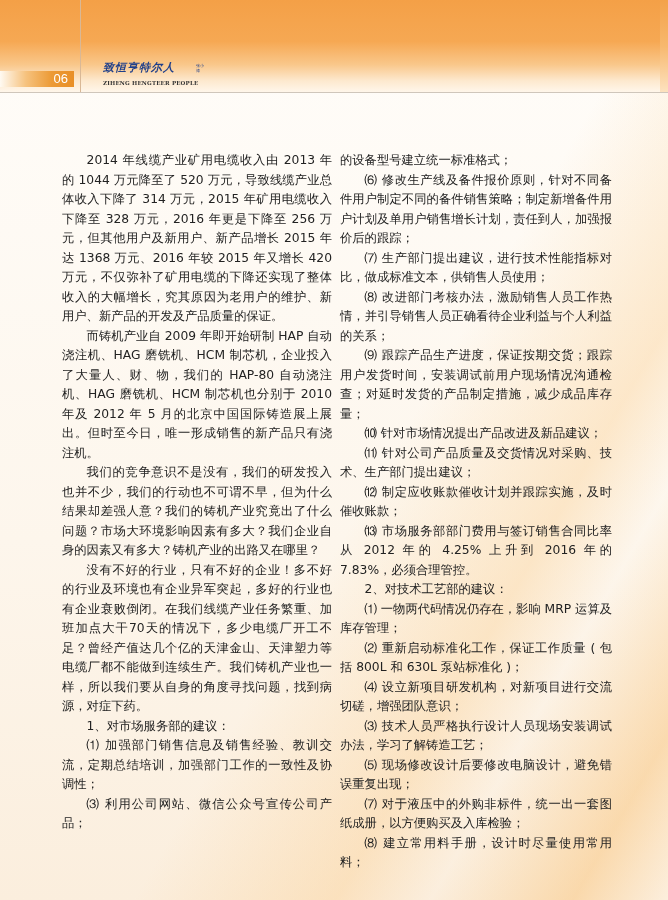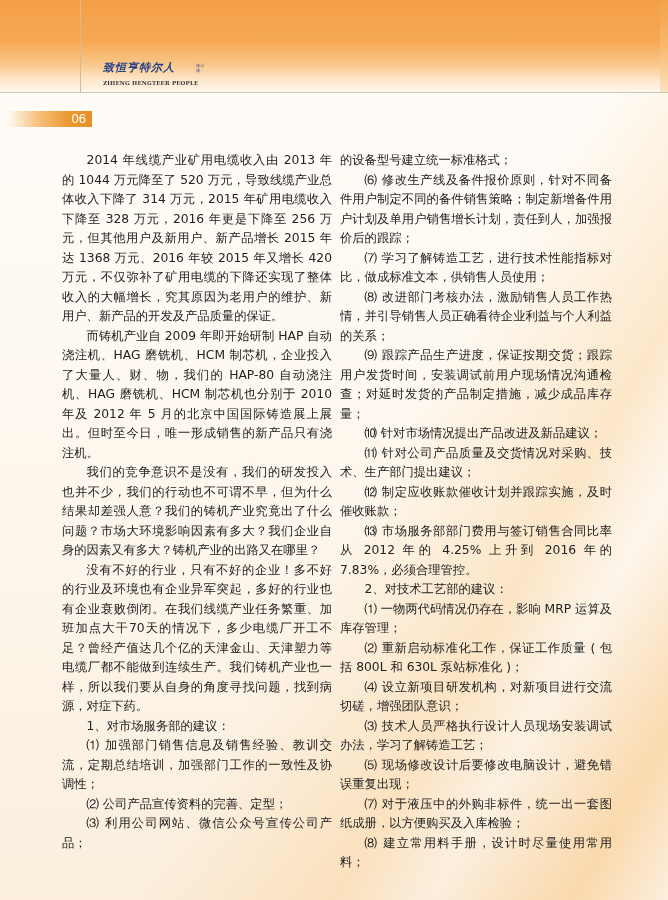--- a/index.html
+++ b/index.html
@@ -20,23 +20,22 @@
     border-bottom: 1px solid #cfc6bb;
   }
   .header-vline {
     position: absolute; left: 80px; top: 0; width: 1px; height: 92px; background: #d9b896;
   }
   .header-right-strip {
     position: absolute; right: 0; top: 0; width: 8px; height: 92px;
     background: linear-gradient(180deg, #f3a24a 0%, #f7b86e 50%, #fde2bf 100%);
   }
   .page-num-box {
-    position: absolute; left: 8px; top: 71px; width: 84px; height: 16px;
+    position: absolute; left: 0; top: 71px; width: 74px; height: 16px;
     background: linear-gradient(90deg, #fffaf2 0%, #f6c27e 35%, #ec9a35 70%, #e98f26 100%);
-    margin-top: 40px;
   }
   .page-num {
     position: absolute; right: 6px; top: 0; line-height: 16px;
     font-family: "Liberation Sans", sans-serif; font-size: 13px; color: #ffffff;
   }
   .logo { position: absolute; left: 103px; top: 60px; width: 120px; height: 30px; }
   .logo-title {
     position: absolute; left: 0; top: 0;
     font-family: "DejaVu Serif", serif; font-size: 11px; font-weight: bold; font-style: italic;
     color: #1f3f8a; letter-spacing: 1px; white-space: nowrap;
@@ -76,29 +75,28 @@
   </div>
 </div>
 
 <div class="col left">
   <p>2014 年线缆产业矿用电缆收入由 2013 年的 1044 万元降至了 520 万元，导致线缆产业总体收入下降了 314 万元，2015 年矿用电缆收入下降至 328 万元，2016 年更是下降至 256 万元，但其他用户及新用户、新产品增长 2015 年达 1368 万元、2016 年较 2015 年又增长 420 万元，不仅弥补了矿用电缆的下降还实现了整体收入的大幅增长，究其原因为老用户的维护、新用户、新产品的开发及产品质量的保证。</p>
   <p>而铸机产业自 2009 年即开始研制 HAP 自动浇注机、HAG 磨铣机、HCM 制芯机，企业投入了大量人、财、物，我们的 HAP-80 自动浇注机、HAG 磨铣机、HCM 制芯机也分别于 2010 年及 2012 年 5 月的北京中国国际铸造展上展出。但时至今日，唯一形成销售的新产品只有浇注机。</p>
   <p>我们的竞争意识不是没有，我们的研发投入也并不少，我们的行动也不可谓不早，但为什么结果却差强人意？我们的铸机产业究竟出了什么问题？市场大环境影响因素有多大？我们企业自身的因素又有多大？铸机产业的出路又在哪里？</p>
   <p>没有不好的行业，只有不好的企业！多不好的行业及环境也有企业异军突起，多好的行业也有企业衰败倒闭。在我们线缆产业任务繁重、加班加点大干70天的情况下，多少电缆厂开工不足？曾经产值达几个亿的天津金山、天津塑力等电缆厂都不能做到连续生产。我们铸机产业也一样，所以我们要从自身的角度寻找问题，找到病源，对症下药。</p>
   <p>1、对市场服务部的建议：</p>
   <p>⑴ 加强部门销售信息及销售经验、教训交流，定期总结培训，加强部门工作的一致性及协调性；</p>
-  <p>⑵ 公司产品宣传资料的完善、定型；</p>
   <p>⑶ 利用公司网站、微信公众号宣传公司产品；</p>
 
 </div>
 
 <div class="col right">
   <p class="noindent">的设备型号建立统一标准格式；</p>
   <p>⑹ 修改生产线及备件报价原则，针对不同备件用户制定不同的备件销售策略；制定新增备件用户计划及单用户销售增长计划，责任到人，加强报价后的跟踪；</p>
-  <p>⑺ 学习了解铸造工艺，进行技术性能指标对比，做成标准文本，供销售人员使用；</p>
+  <p>⑺ 生产部门提出建议，进行技术性能指标对比，做成标准文本，供销售人员使用；</p>
   <p>⑻ 改进部门考核办法，激励销售人员工作热情，并引导销售人员正确看待企业利益与个人利益的关系；</p>
   <p>⑼ 跟踪产品生产进度，保证按期交货；跟踪用户发货时间，安装调试前用户现场情况沟通检查；对延时发货的产品制定措施，减少成品库存量；</p>
   <p>⑽ 针对市场情况提出产品改进及新品建议；</p>
   <p>⑾ 针对公司产品质量及交货情况对采购、技术、生产部门提出建议；</p>
   <p>⑿ 制定应收账款催收计划并跟踪实施，及时催收账款；</p>
   <p>⒀ 市场服务部部门费用与签订销售合同比率从 2012 年的 4.25% 上升到 2016 年的 7.83%，必须合理管控。</p>
   <p>2、对技术工艺部的建议：</p>
   <p>⑴ 一物两代码情况仍存在，影响 MRP 运算及库存管理；</p>
   <p>⑵ 重新启动标准化工作，保证工作质量 ( 包括 800L 和 630L 泵站标准化 )；</p>
   <p>⑷ 设立新项目研发机构，对新项目进行交流切磋，增强团队意识；</p>

